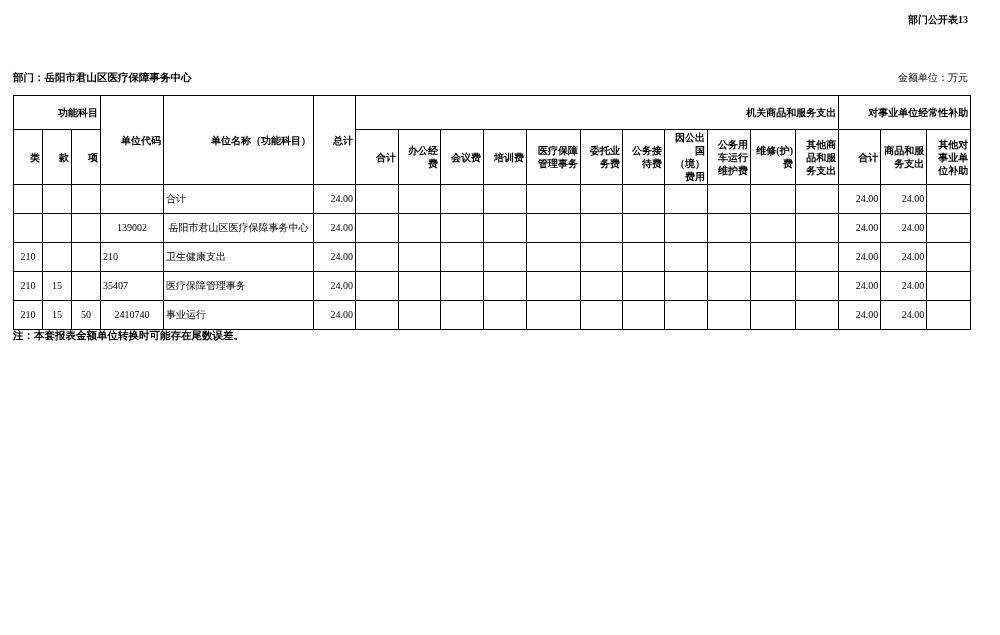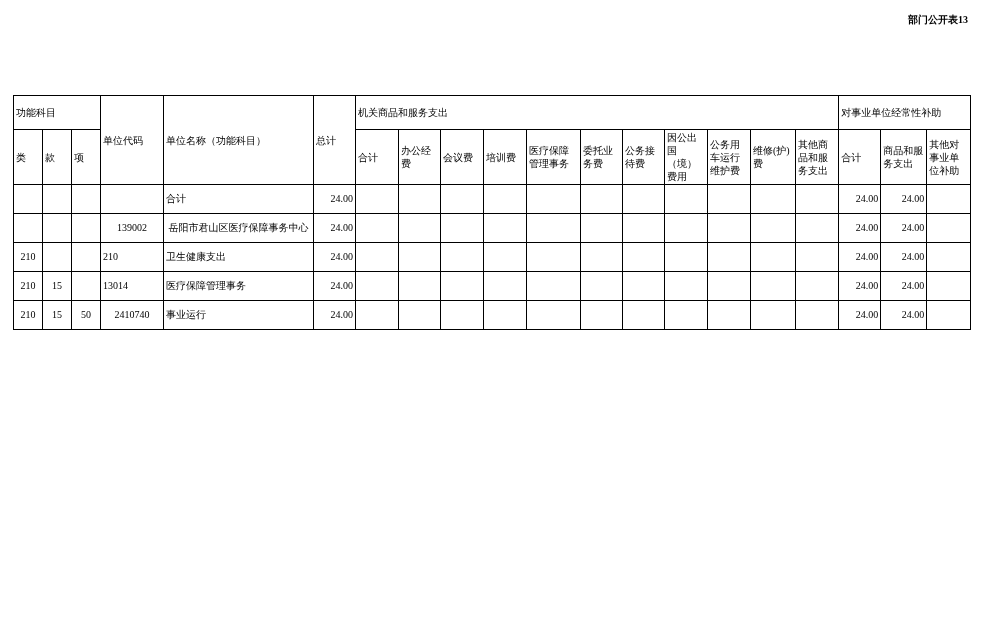--- a/index.html
+++ b/index.html
@@ -51,22 +51,22 @@
     table-layout: fixed;
     border: 1.5px solid #000;
   }
   table.budget th, table.budget td {
     border: 1px solid #000;
     overflow: hidden;
     font-size: 10px;
     padding: 1px 2px;
   }
   table.budget th {
-    font-weight: normal;
-    text-align: left;
+    font-weight: bold;
+    text-align: right;
     vertical-align: middle;
     line-height: 1.3;
   }
   tr.hrow1 th { height: 34px; }
   tr.hrow2 th { height: 47px; }
   table.budget td {
     height: 29px;
     vertical-align: middle;
     line-height: 1.2;
   }
@@ -83,20 +83,24 @@
   }
 </style>
 </head>
 <body>
 
 <div class="sheet">
 
   <div class="corner-label">部门公开表13</div>
 
 
+  <div class="meta-row">
+    <span class="dept-label">部门：岳阳市君山区医疗保障事务中心</span>
+    <span class="unit-label">金额单位：万元</span>
+  </div>
 
   <table class="budget">
     <colgroup>
       <col style="width:29px">
         <col style="width:29px">
         <col style="width:29px">
       <col style="width:63px">
         <col style="width:150px">
         <col style="width:42px">
       <col style="width:43px">
@@ -207,21 +211,21 @@
           <td class="a-r"></td>
           <td class="a-r"></td>
           <td class="a-r">24.00</td>
           <td class="a-r">24.00</td>
           <td class="a-r"></td>
         </tr>
         <tr>
           <td class="a-c">210</td>
           <td class="a-c">15</td>
           <td class="a-c"></td>
-          <td class="a-l">13014</td>
+          <td class="a-l">35407</td>
           <td class="a-l">医疗保障管理事务</td>
           <td class="a-r">24.00</td>
           <td class="a-r"></td>
           <td class="a-r"></td>
           <td class="a-r"></td>
           <td class="a-r"></td>
           <td class="a-r"></td>
           <td class="a-r"></td>
           <td class="a-r"></td>
           <td class="a-r"></td>
@@ -250,14 +254,15 @@
           <td class="a-r"></td>
           <td class="a-r"></td>
           <td class="a-r"></td>
           <td class="a-r">24.00</td>
           <td class="a-r">24.00</td>
           <td class="a-r"></td>
         </tr>
       </tbody>
   </table>
 
+  <div class="footnote">注：本套报表金额单位转换时可能存在尾数误差。</div>
 
 </div>
 
 </body></html>

